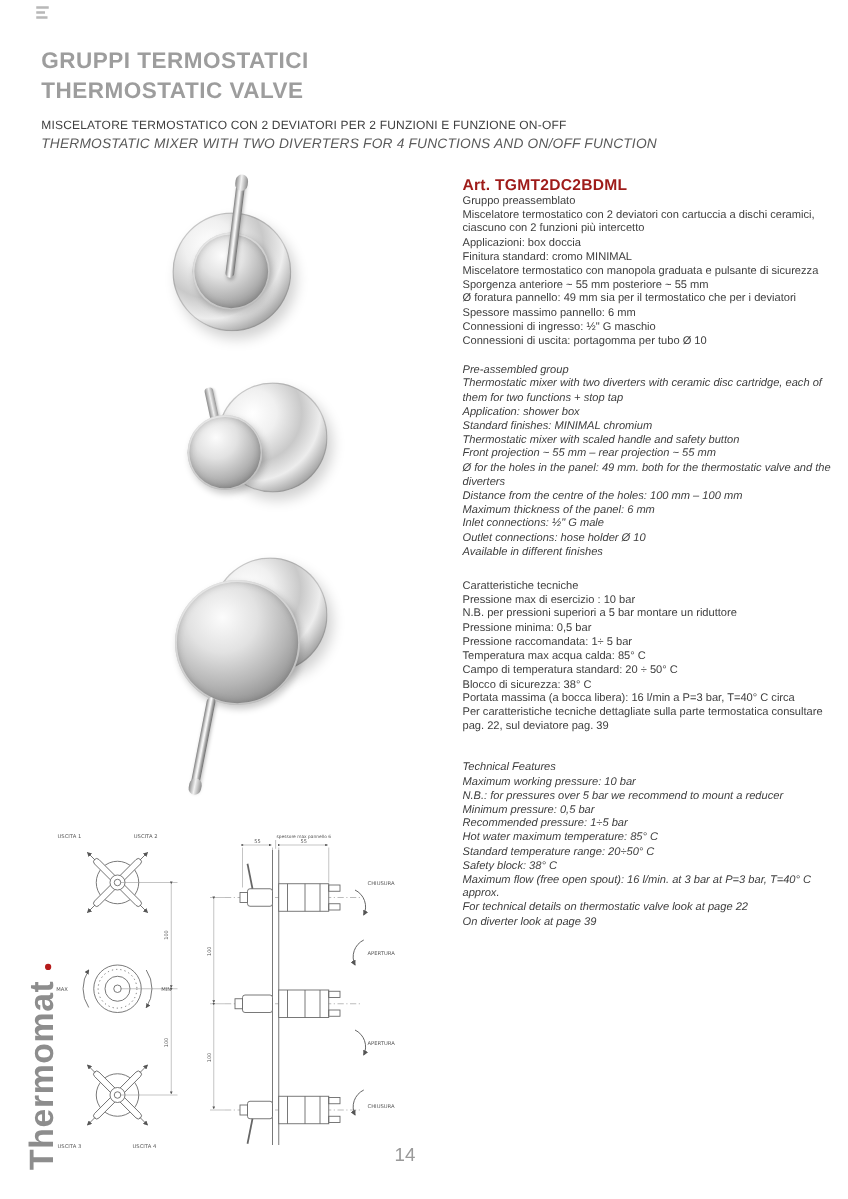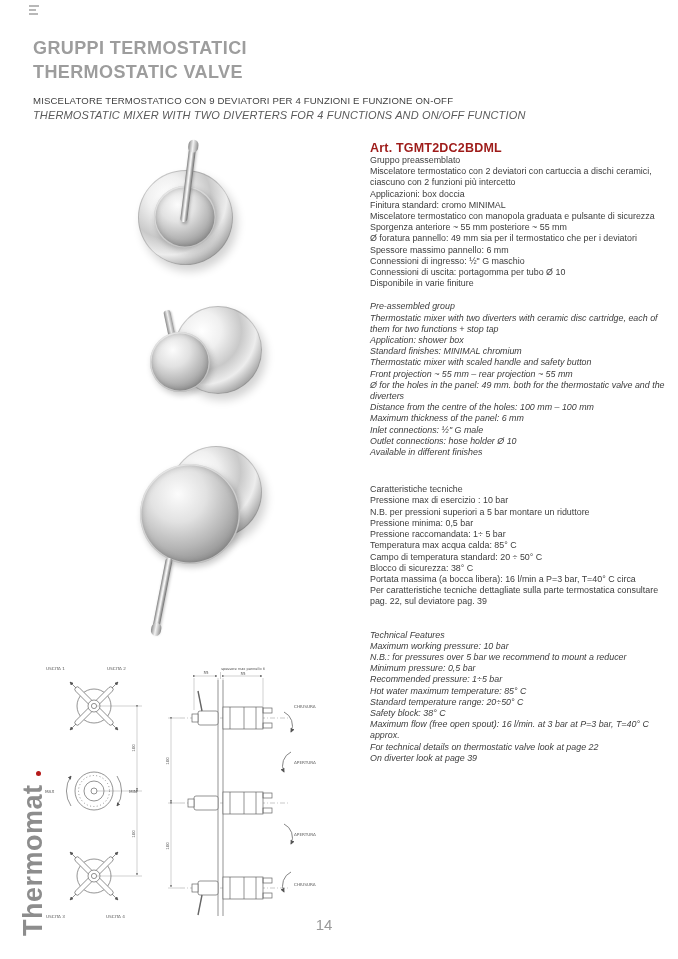--- a/index.html
+++ b/index.html
@@ -66,21 +66,21 @@
   .knob-bot .lever { left: 28px; top: 130px; width: 7px; height: 76px; transform: rotate(11deg); transform-origin: 50% 0%; z-index: 3; }
   .knob-bot .lever::after { content: ""; position: absolute; bottom: -3px; left: -1.5px; width: 10px; height: 13px; border-radius: 5px;
     background: linear-gradient(90deg, #8a8a8a, #f2f2f2 45%, #8d8d8d); }
 
   
   .specs { position: absolute; left: 370px; top: 141px; width: 296px; color: #3d3d3d; }
   .art { color: #9e1b19; font-weight: bold; font-size: 12.5px; letter-spacing: 0.2px; }
   .spec-block { margin-bottom: 12px; }
   .spec-block .spec-line { font-size: 8.9px; line-height: 11.2px; }
   .italic { font-style: italic; }
-  .gap-lg { margin-bottom: 26px; }
+  .gap-lg { margin-bottom: 16px; }
   .gap-md { margin-bottom: 22px; }
 
   
   .drawing-front { position: absolute; left: 44px;  top: 660px; width: 102px; height: 272px; }
   .drawing-side  { position: absolute; left: 158px; top: 666px; width: 168px; height: 258px; }
   .drawing-front svg, .drawing-side svg { width: 100%; height: 100%; }
   svg text { font-family: "DejaVu Sans", sans-serif; font-size: 4.2px; fill: #555; }
   svg .dimtxt { font-size: 4px; }
   svg .notetxt { font-size: 3.5px; }
 
@@ -102,21 +102,21 @@
 
   <div class="print-mark">
       <i></i>
       <i></i>
       <i></i>
     </div>
 
   <div class="header">
     <div class="title">GRUPPI TERMOSTATICI</div>
     <div class="title">THERMOSTATIC VALVE</div>
-    <div class="subtitle-it">MISCELATORE TERMOSTATICO CON 9 DEVIATORI PER 4 FUNZIONI E FUNZIONE ON-OFF</div>
+    <div class="subtitle-it">MISCELATORE TERMOSTATICO CON 2 DEVIATORI PER 2 FUNZIONI E FUNZIONE ON-OFF</div>
     <div class="subtitle-en">THERMOSTATIC MIXER WITH TWO DIVERTERS FOR 4 FUNCTIONS AND ON/OFF FUNCTION</div>
   </div>
 
   <div>
     <div class="knob knob-top">
       <div class="plate"></div>
       <div class="face"></div>
       <div class="lever"></div>
     </div>
     <div class="knob knob-mid">
@@ -137,21 +137,20 @@
         <div class="spec-line">Gruppo preassemblato</div>
         <div class="spec-line">Miscelatore termostatico con 2 deviatori con cartuccia a dischi ceramici, ciascuno con 2 funzioni più intercetto</div>
         <div class="spec-line">Applicazioni: box doccia</div>
         <div class="spec-line">Finitura standard: cromo MINIMAL</div>
         <div class="spec-line">Miscelatore termostatico con manopola graduata e pulsante di sicurezza</div>
         <div class="spec-line">Sporgenza anteriore ~ 55 mm posteriore ~ 55 mm</div>
         <div class="spec-line">Ø foratura pannello: 49 mm sia per il termostatico che per i deviatori</div>
         <div class="spec-line">Spessore massimo pannello: 6 mm</div>
         <div class="spec-line">Connessioni di ingresso: ½" G maschio</div>
         <div class="spec-line">Connessioni di uscita: portagomma per tubo Ø 10</div>
-        <div class="spec-line">Disponibile in varie finiture</div>
       </div>
     <div class="spec-block italic gap-lg">
         <div class="spec-line">Pre-assembled group</div>
         <div class="spec-line">Thermostatic mixer with two diverters with ceramic disc cartridge, each of them for two functions + stop tap</div>
         <div class="spec-line">Application: shower box</div>
         <div class="spec-line">Standard finishes: MINIMAL chromium</div>
         <div class="spec-line">Thermostatic mixer with scaled handle and safety button</div>
         <div class="spec-line">Front projection ~ 55 mm – rear projection ~ 55 mm</div>
         <div class="spec-line">Ø for the holes in the panel: 49 mm. both for the thermostatic valve and the diverters</div>
         <div class="spec-line">Distance from the centre of the holes: 100 mm – 100 mm</div>

